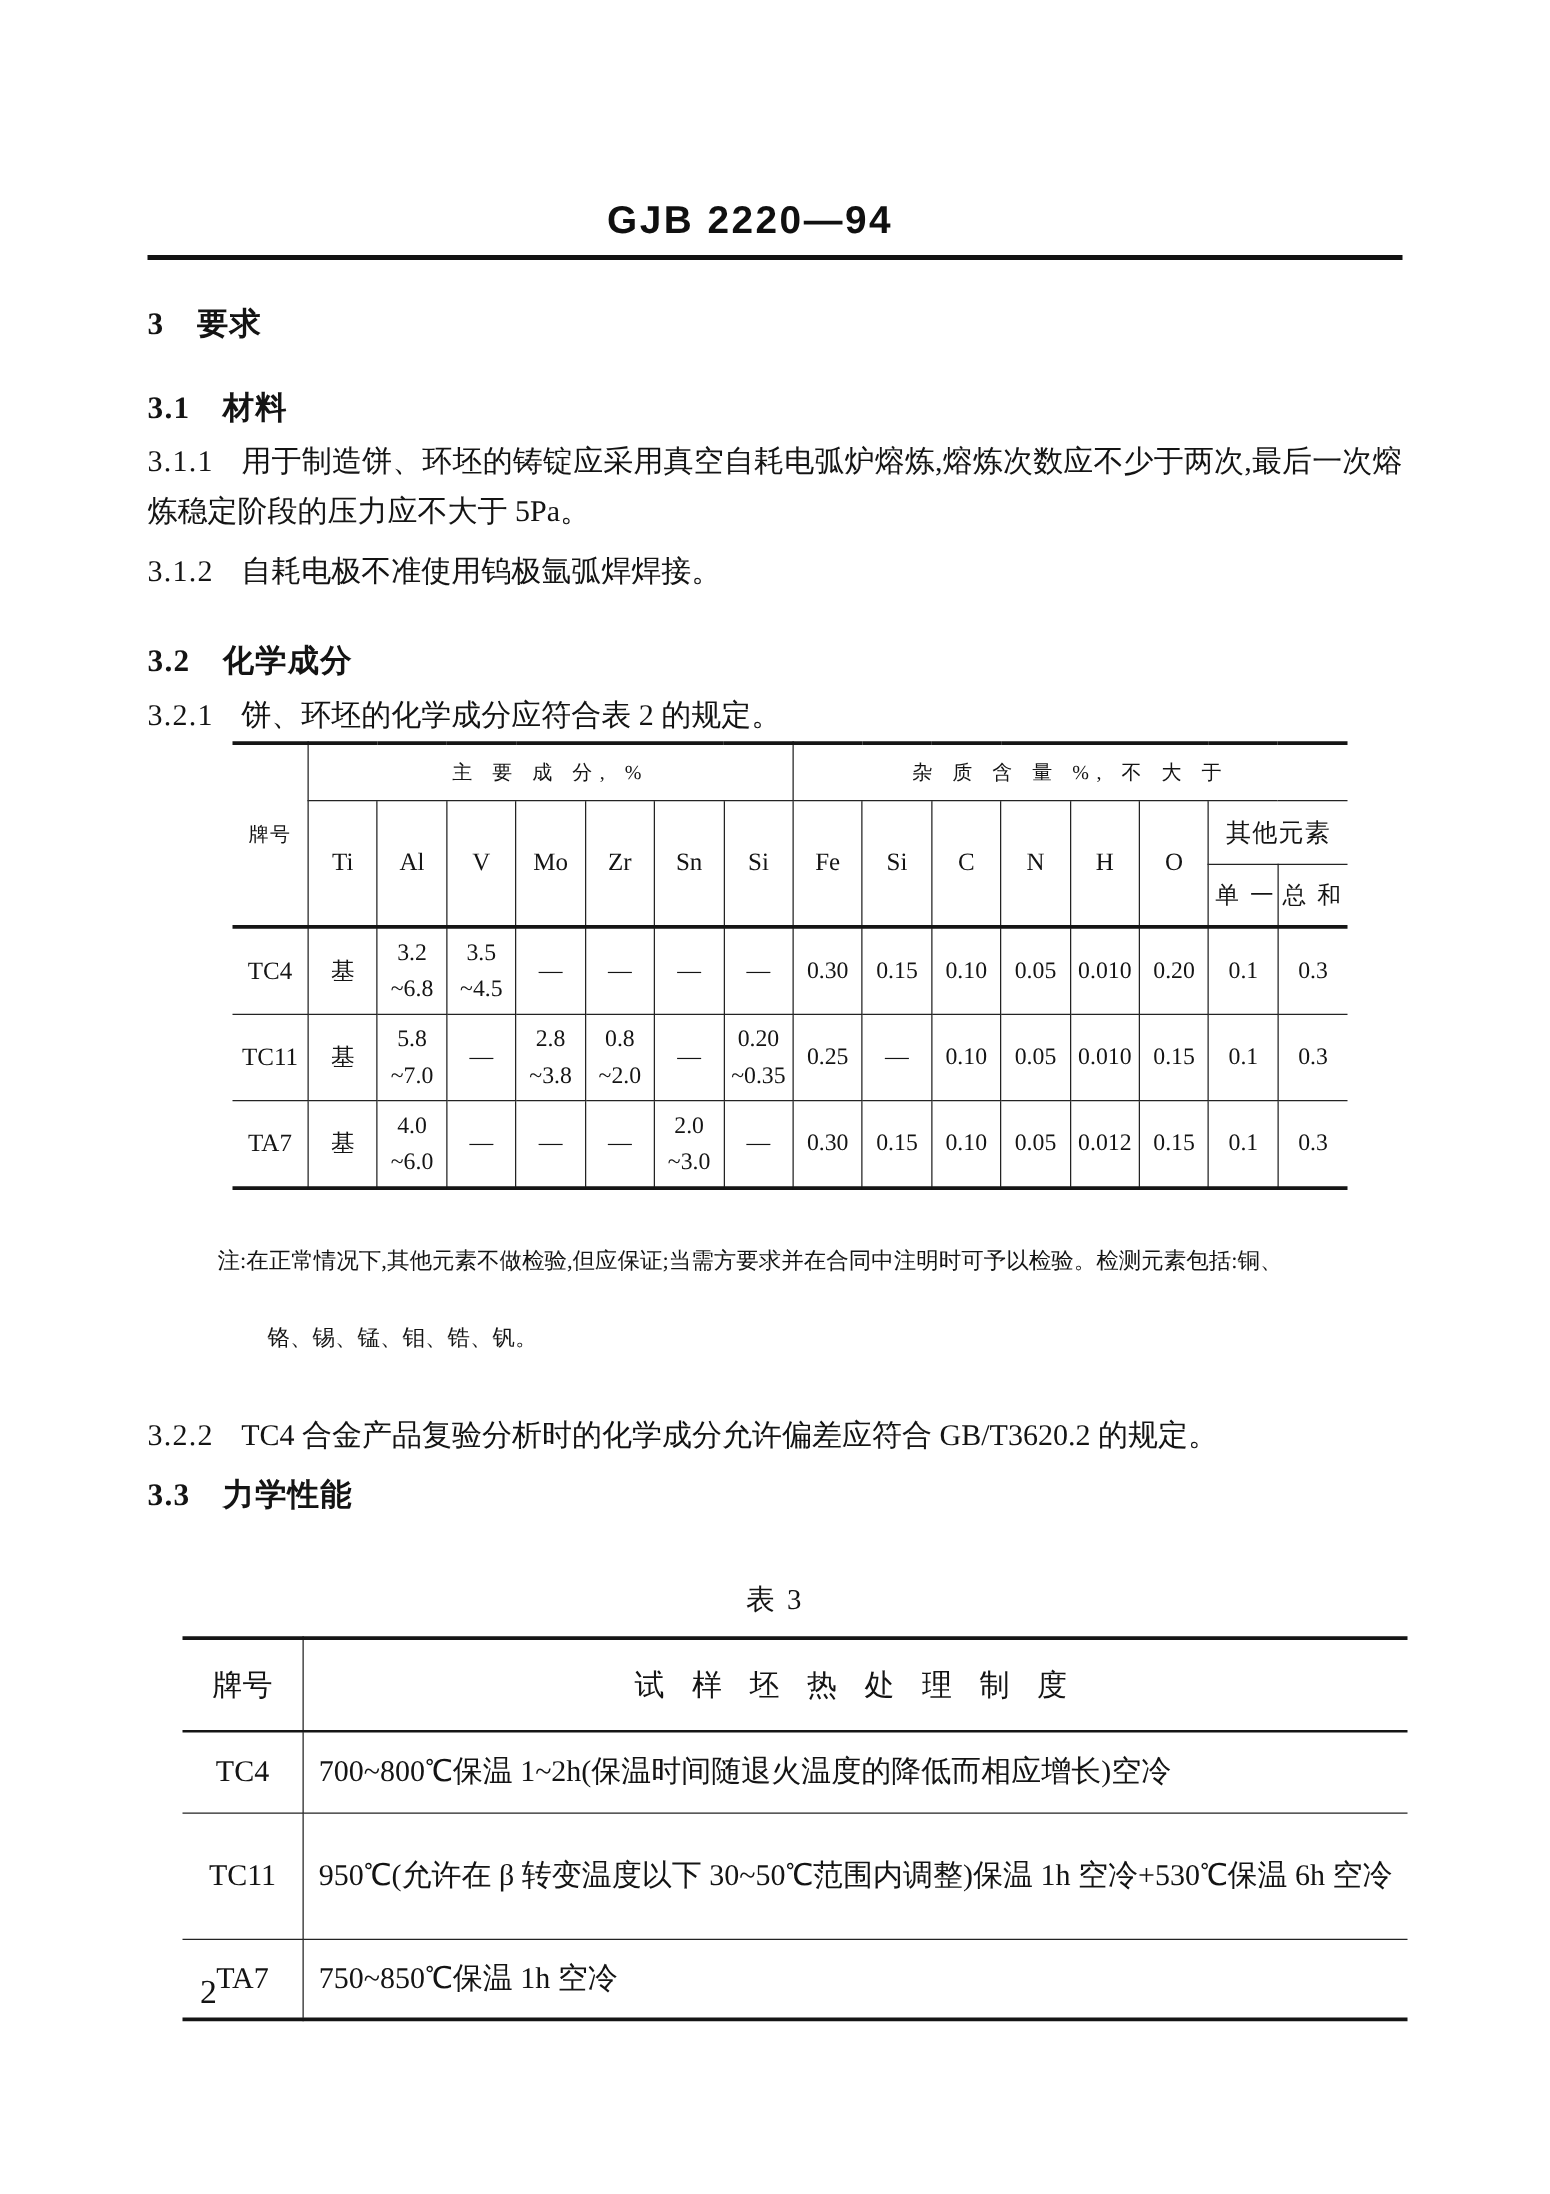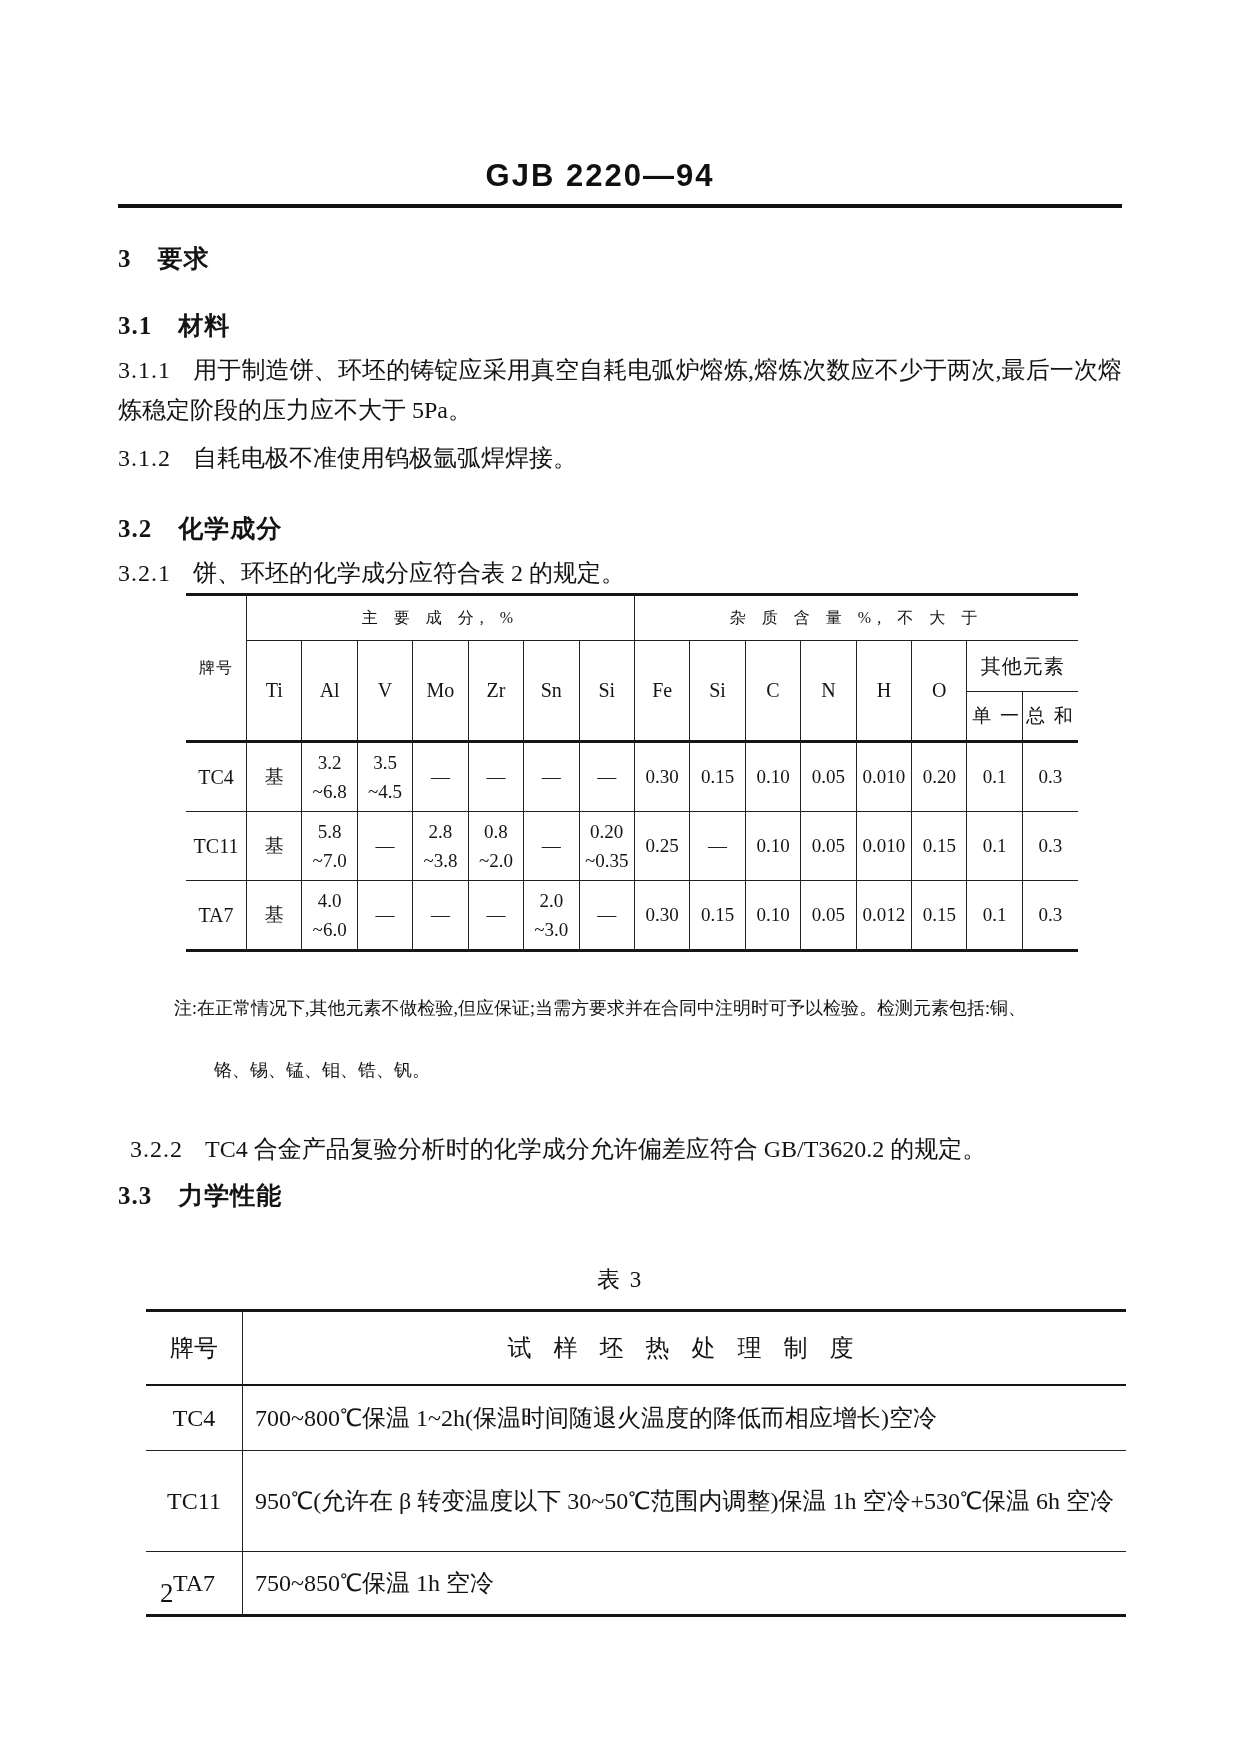--- a/index.html
+++ b/index.html
@@ -257,21 +257,21 @@
           <td>0.3</td>
         </tr>
       </tbody>
     </table>
 
     <div class="tbl-note">
       <div>注:在正常情况下,其他元素不做检验,但应保证;当需方要求并在合同中注明时可予以检验。检测元素包括:铜、</div>
       <div class="second">铬、锡、锰、钼、锆、钒。</div>
     </div>
 
-    <div class="para" style="margin-top:12px;margin-left:12px;">
+    <div class="para" style="margin-top:12px;">
       <span class="num">3.2.2</span><span>TC4 合金产品复验分析时的化学成分允许偏差应符合 GB/T3620.2 的规定。</span>
     </div>
 
     <div class="sec-heading" style="margin-top:10px;">
       <span class="num">3.3</span><span>力学性能</span>
     </div>
 
 
     <div class="tbl-caption" style="margin-top:52px;">表 3</div>
 

